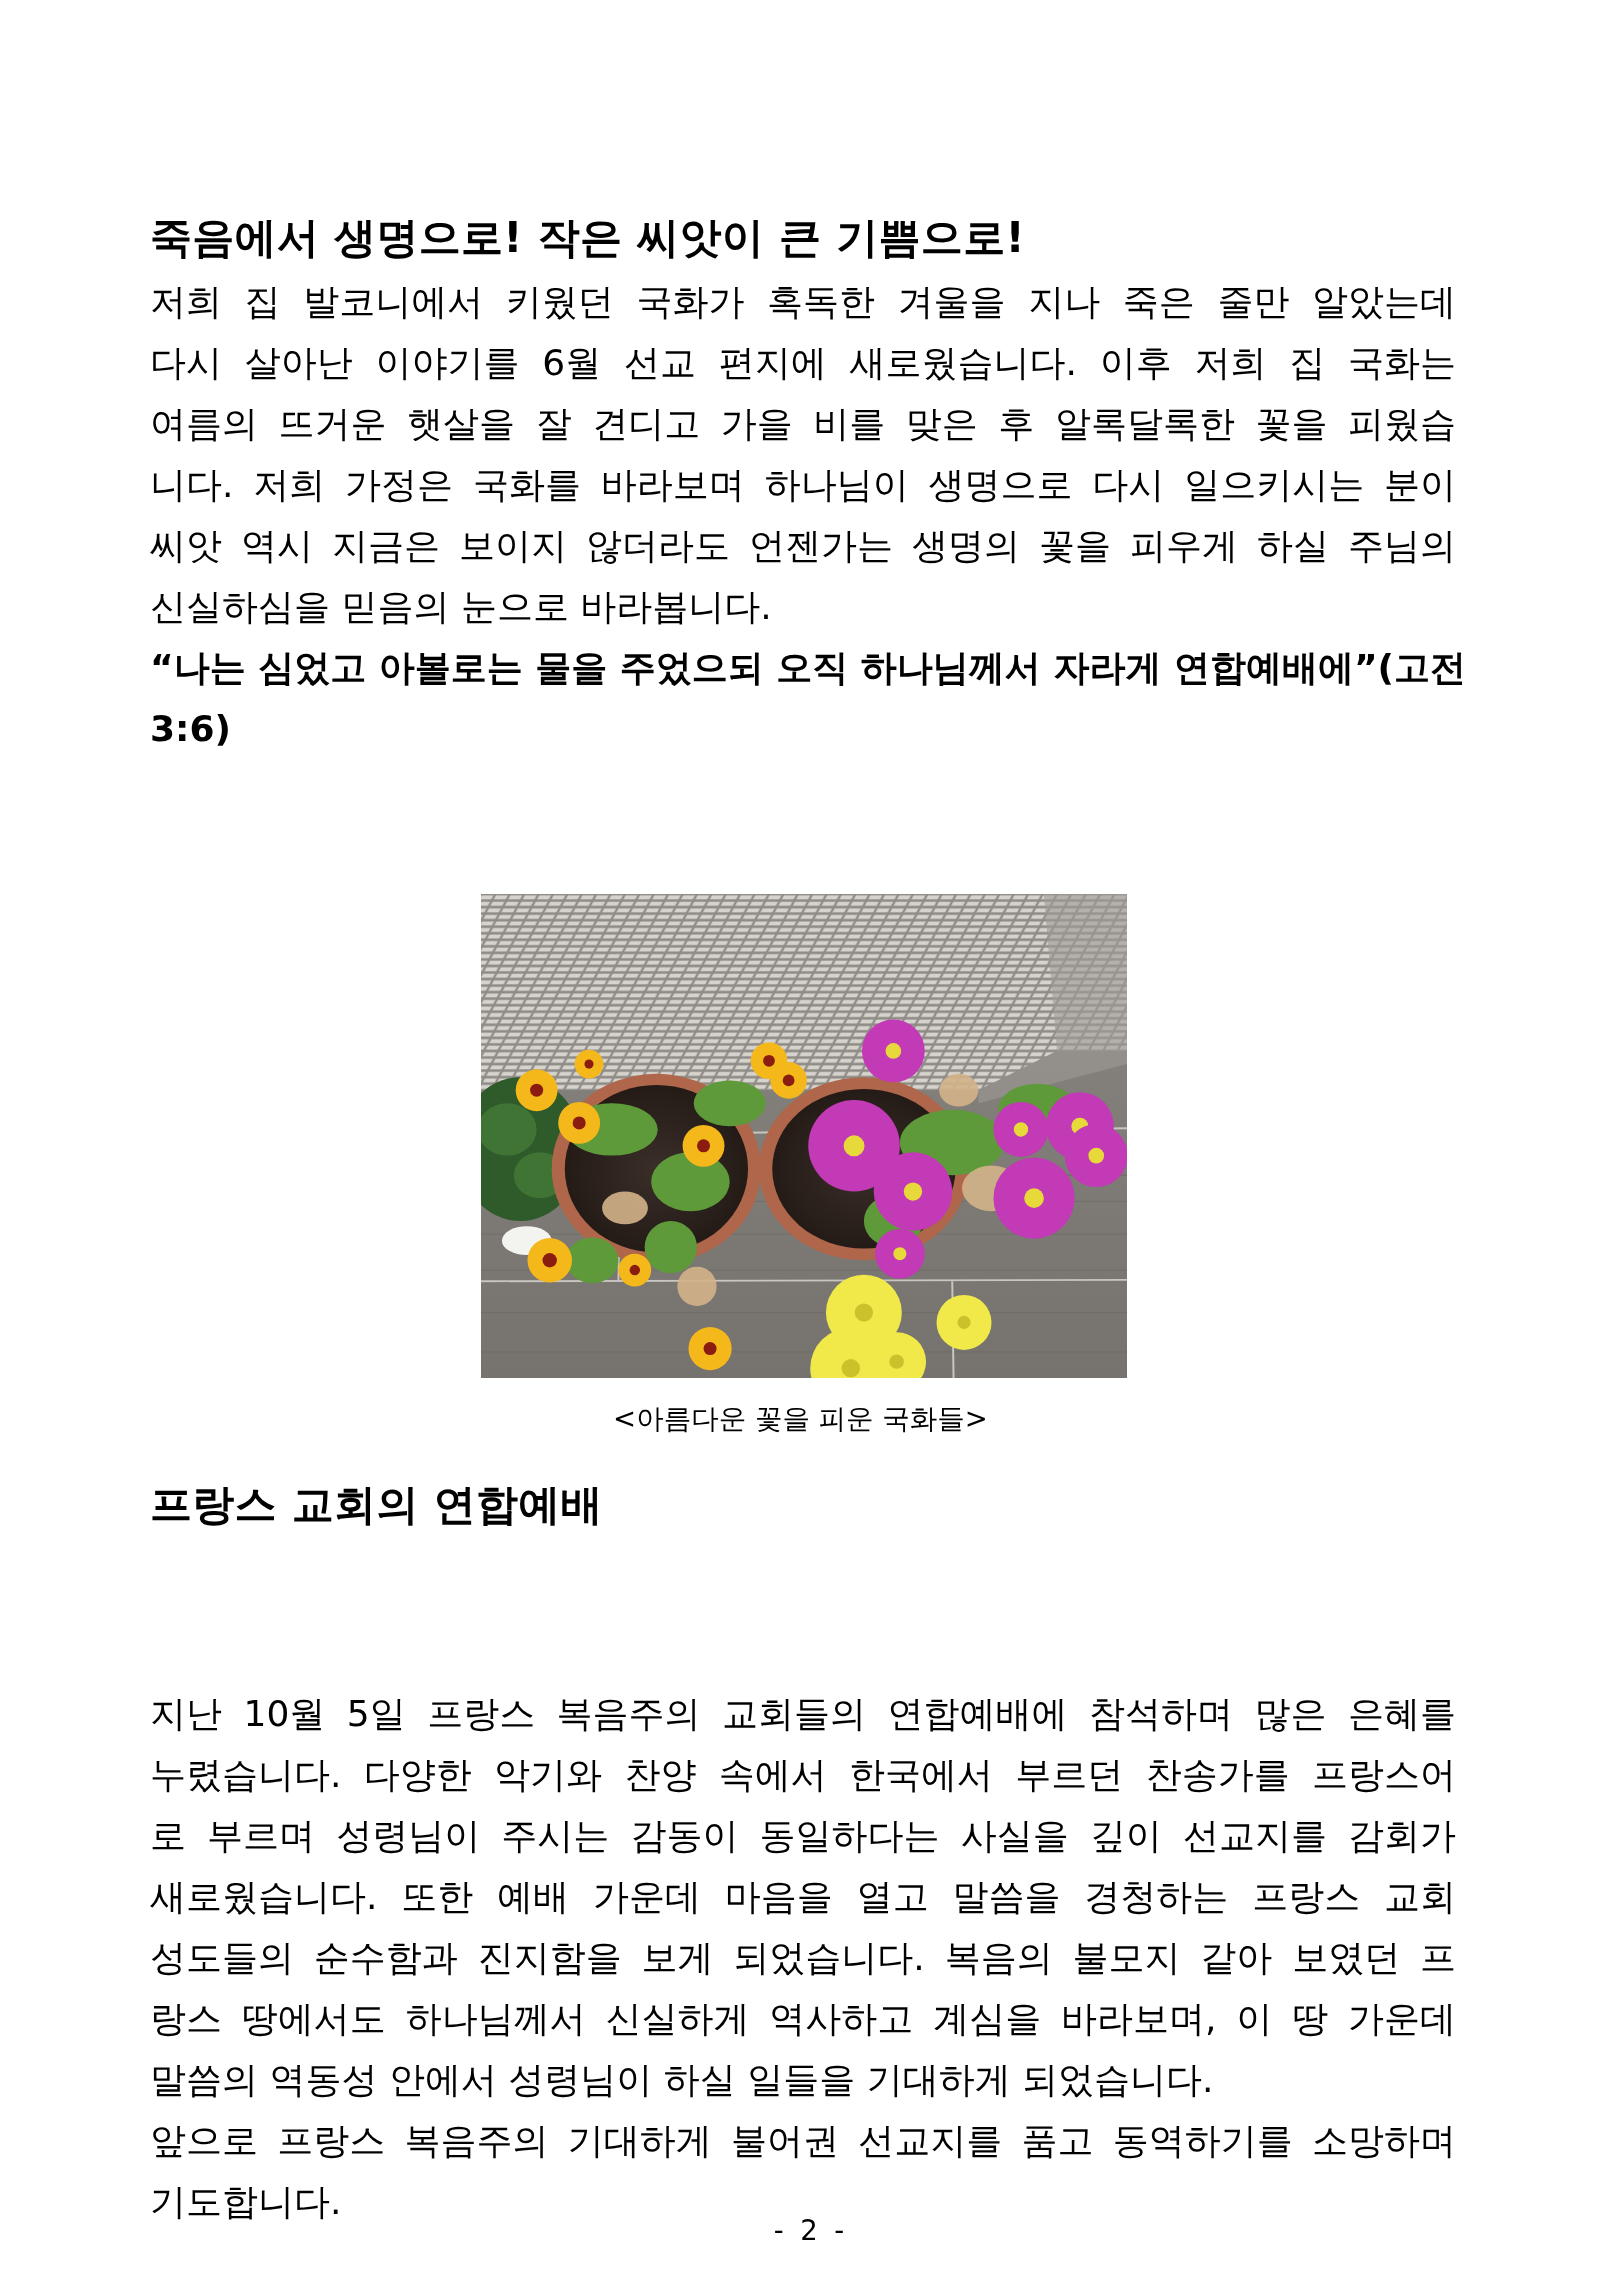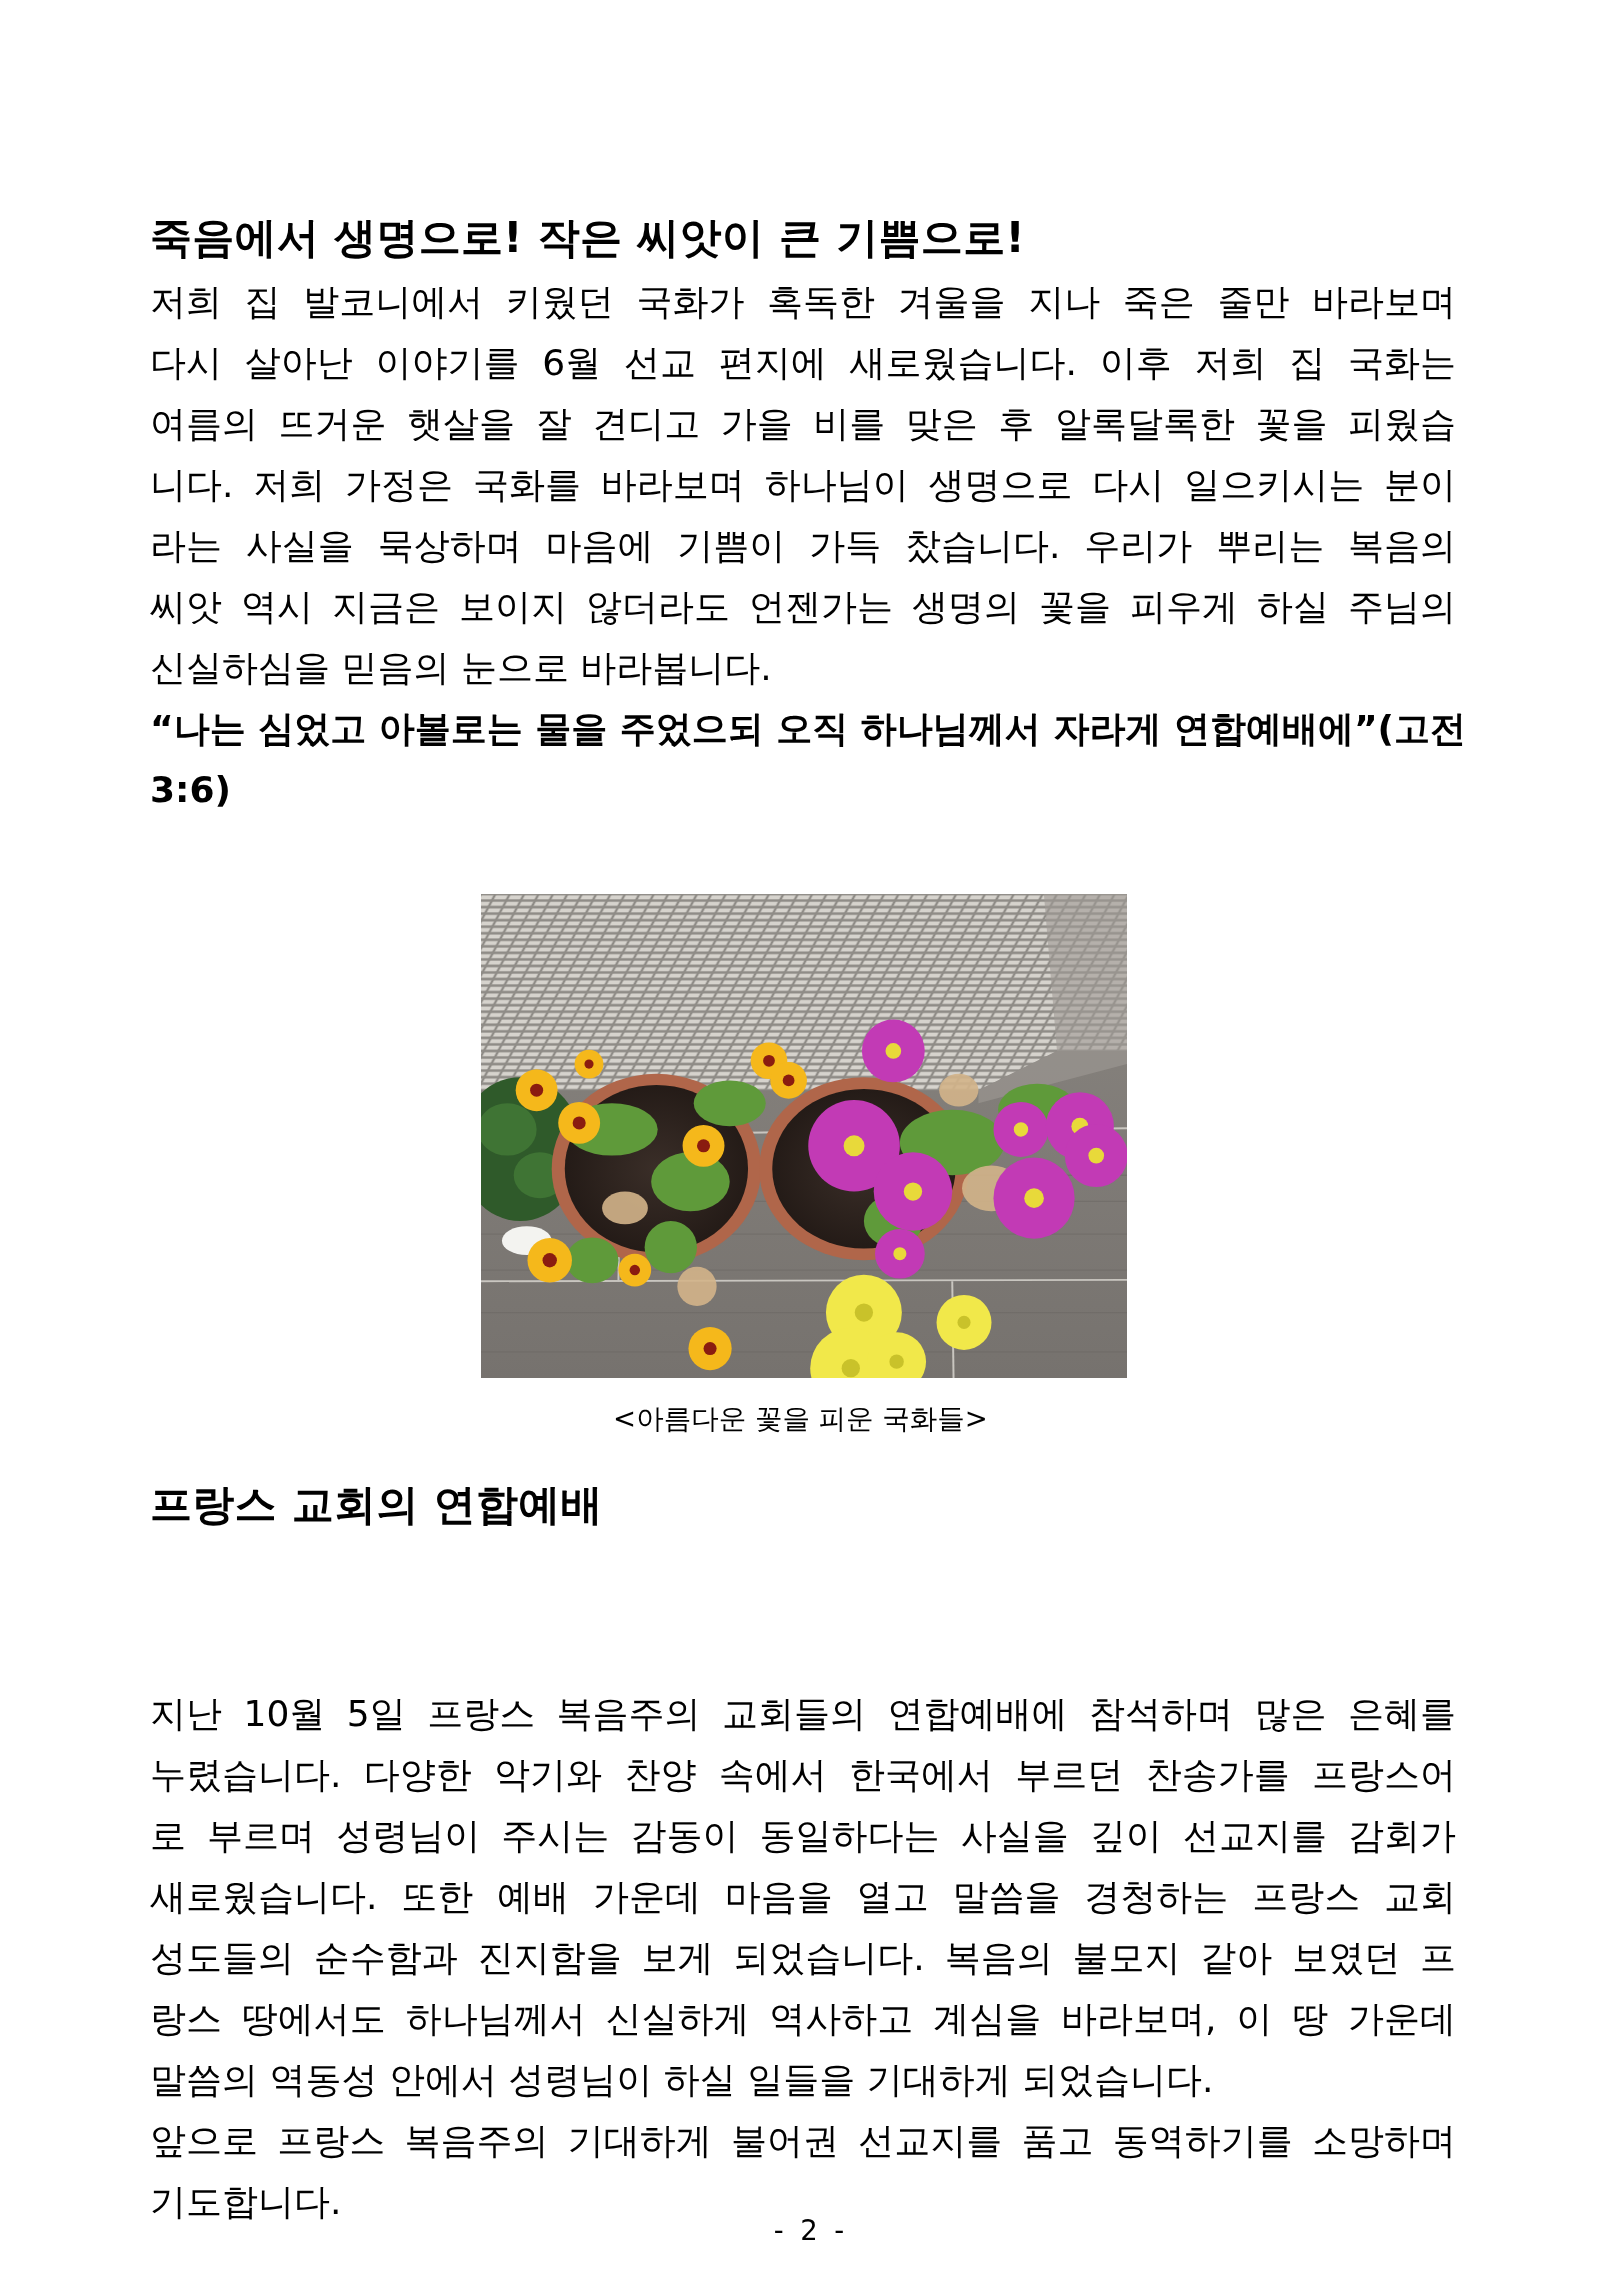--- a/index.html
+++ b/index.html
@@ -38,25 +38,24 @@
   </style>
 </head>
 <body>
 
 <div class="page">
 
   <div class="block" style="top:191px;">
     <div class="heading">죽음에서 생명으로! 작은 씨앗이 큰 기쁨으로!</div>
   </div>
   <div class="block" style="top:255px;">
-    <div class="line">저희 집 발코니에서 키웠던 국화가 혹독한 겨울을 지나 죽은 줄만 바라보며</div>
+    <div class="line">저희 집 발코니에서 키웠던 국화가 혹독한 겨울을 지나 죽은 줄만 알았는데</div>
     <div class="line">다시 살아난 이야기를 6월 선교 편지에 새로웠습니다. 이후 저희 집 국화는</div>
     <div class="line">여름의 뜨거운 햇살을 잘 견디고 가을 비를 맞은 후 알록달록한 꽃을 피웠습</div>
     <div class="line">니다. 저희 가정은 국화를 바라보며 하나님이 생명으로 다시 일으키시는 분이</div>
-    <div class="line">라는 사실을 묵상하며 마음에 기쁨이 가득 찼습니다. 우리가 뿌리는 복음의</div>
     <div class="line">씨앗 역시 지금은 보이지 않더라도 언젠가는 생명의 꽃을 피우게 하실 주님의</div>
     <div class="line last">신실하심을 믿음의 눈으로 바라봅니다.</div>
     <div class="line bold">“나는 심었고 아볼로는 물을 주었으되 오직 하나님께서 자라게 연합예배에”(고전</div>
     <div class="line bold last">3:6)</div>
   </div>
 
   <div class="photo" title="발코니 타일 바닥 위 화분에 핀 노란색, 자주색, 주황색 국화들">
     <svg viewBox="0 0 987 740" preserveAspectRatio="none">
       <defs>
         <pattern id="mesh" width="22" height="10" patternUnits="userSpaceOnUse" patternTransform="skewX(-28)">

